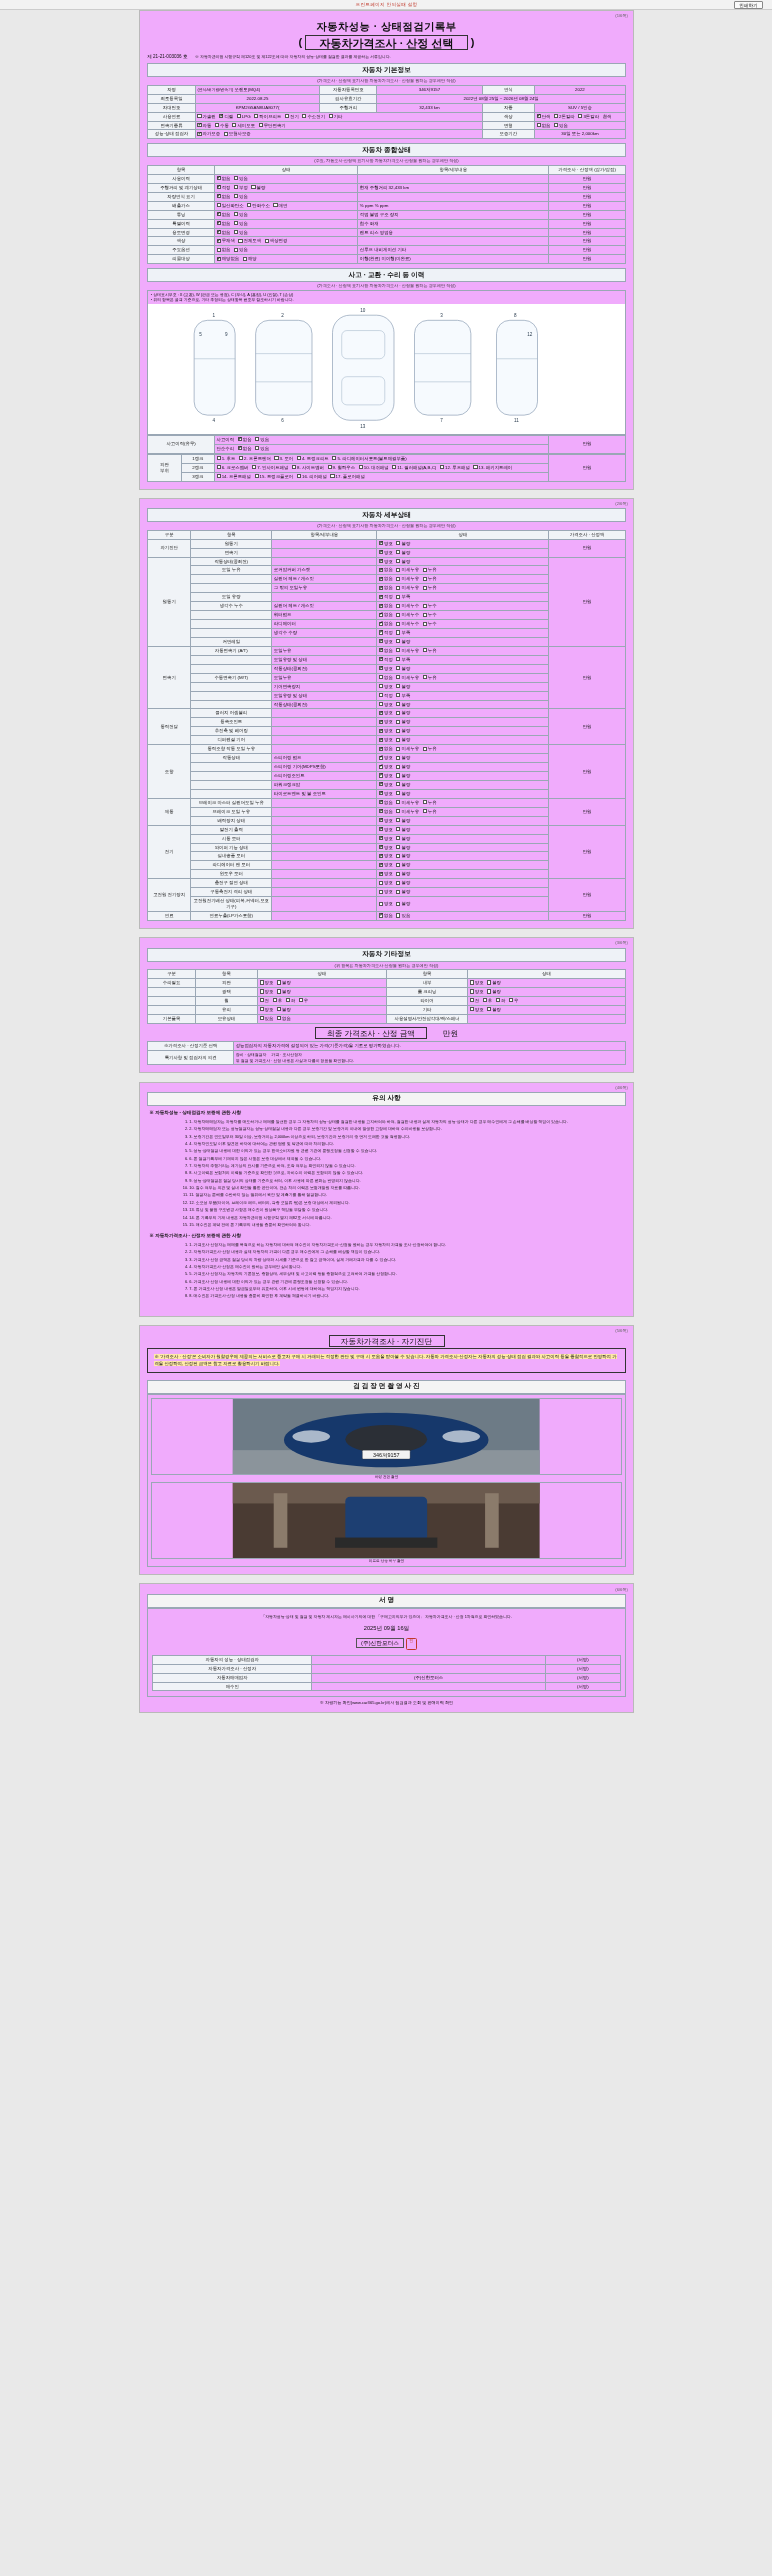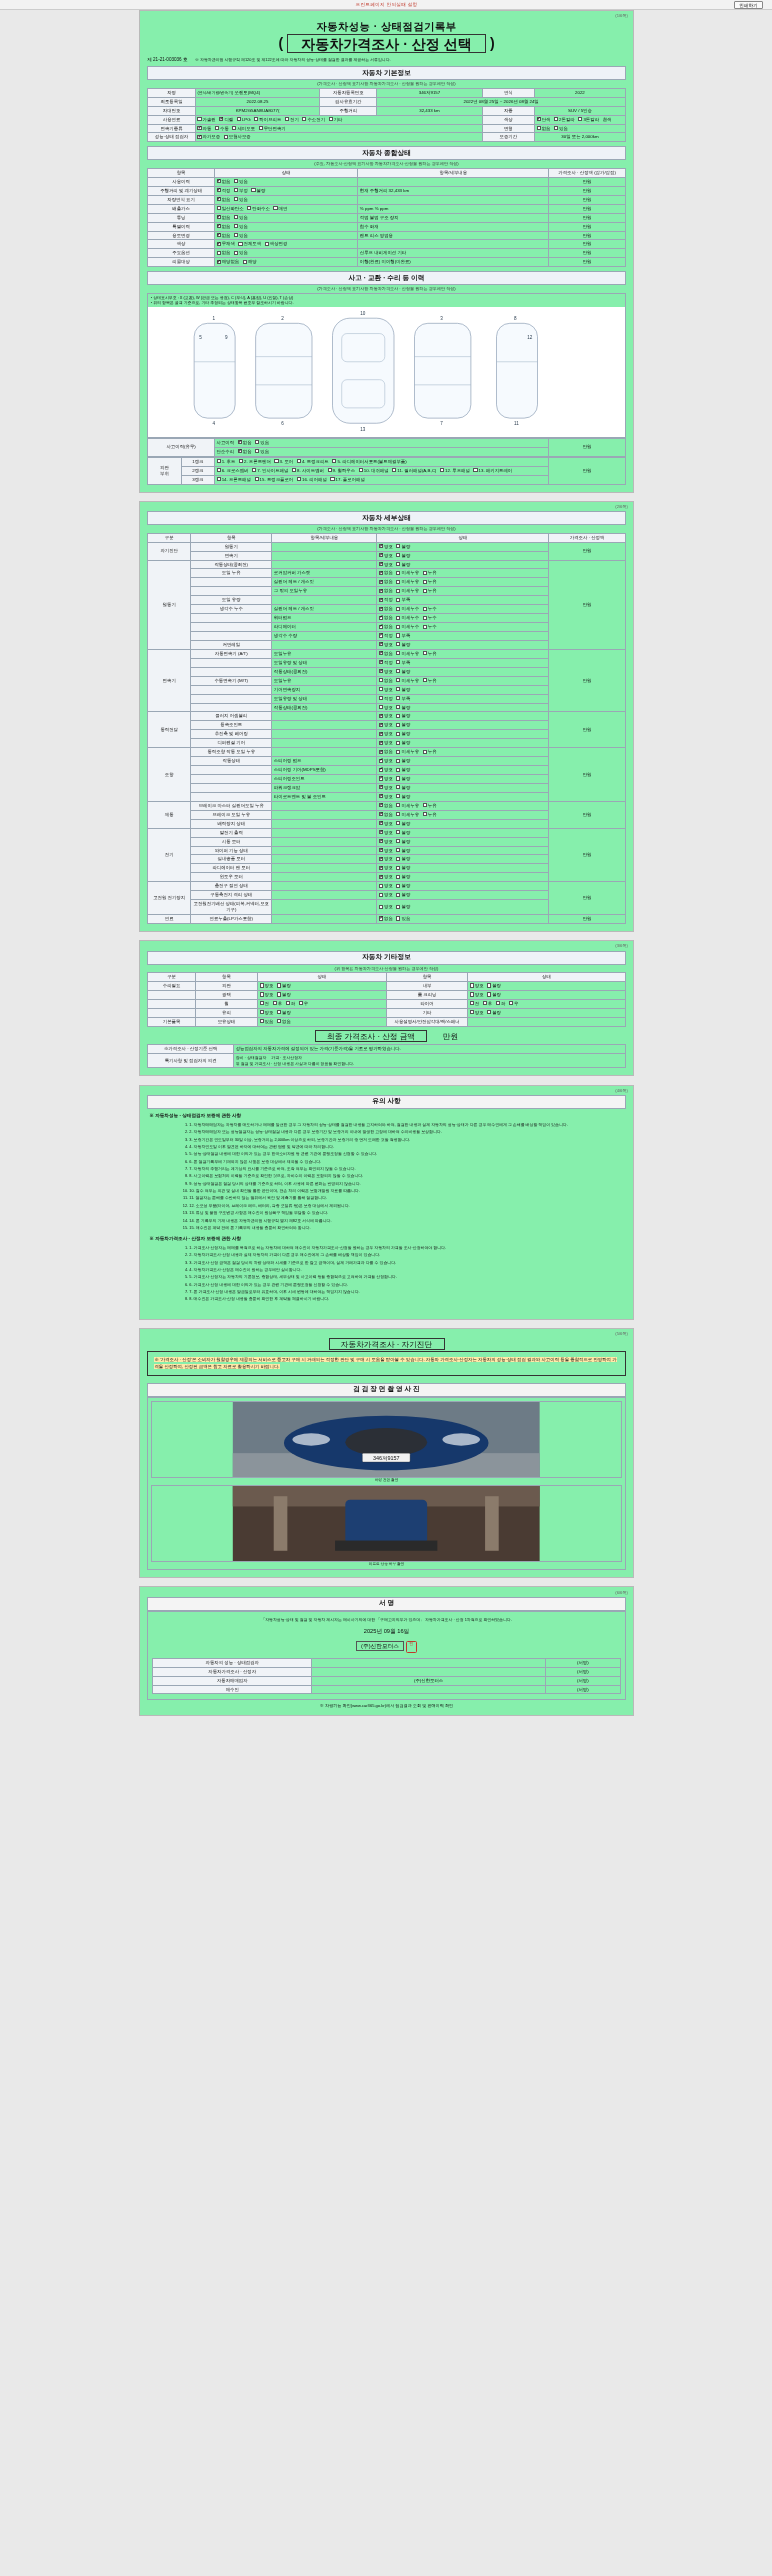--- a/index.html
+++ b/index.html
@@ -17,33 +17,33 @@
     border-bottom:0.5px solid #ccc;
     display:flex;
     align-items:center;
     justify-content:center;
     position:relative;
   }
   .topbar .warn { color:#c0392b; font-size:4.6px; letter-spacing:0.3px; }
   .page {
     width:495px;
     margin:0 auto 8.2px auto;
-    background:#86efac;
+    background:#f0abfc;
     border:0.5px solid #b9b9b9;
     padding:5.2px 7.2px 7.2px 7.2px;
     position:relative;
   }
   .page-no { position:absolute; right:5.2px; top:2.1px; font-size:4.1px; color:#666; }
   .print-btn {
     position:absolute; right:10.3px; top:1px;
     border:0.5px solid #888; background:#fafafa; font-size:4.6px;
     padding:0.5px 4.1px; border-radius:1px;
   }
   .title-main { text-align:center; font-size:10.3px; font-weight:bold; letter-spacing:0.5px; margin-top:3.1px;}
-  .title-sub { text-align:center; font-size:14px; font-weight:bold; margin-top:1.5px; }
+  .title-sub { text-align:center; font-size:11px; font-weight:bold; margin-top:1.5px; }
   .title-sub .box { border:0.5px solid #333; padding:0.5px 13.4px; }
   .doc-no { font-size:4.6px; margin-top:4.1px; }
   .doc-no .sep { margin:0 3.1px; }
   .band {
     background:#eef2f7;
     border:0.5px solid #9aa7b5;
     text-align:center;
     font-weight:bold;
     font-size:6.7px;
     padding:1.5px 0;

